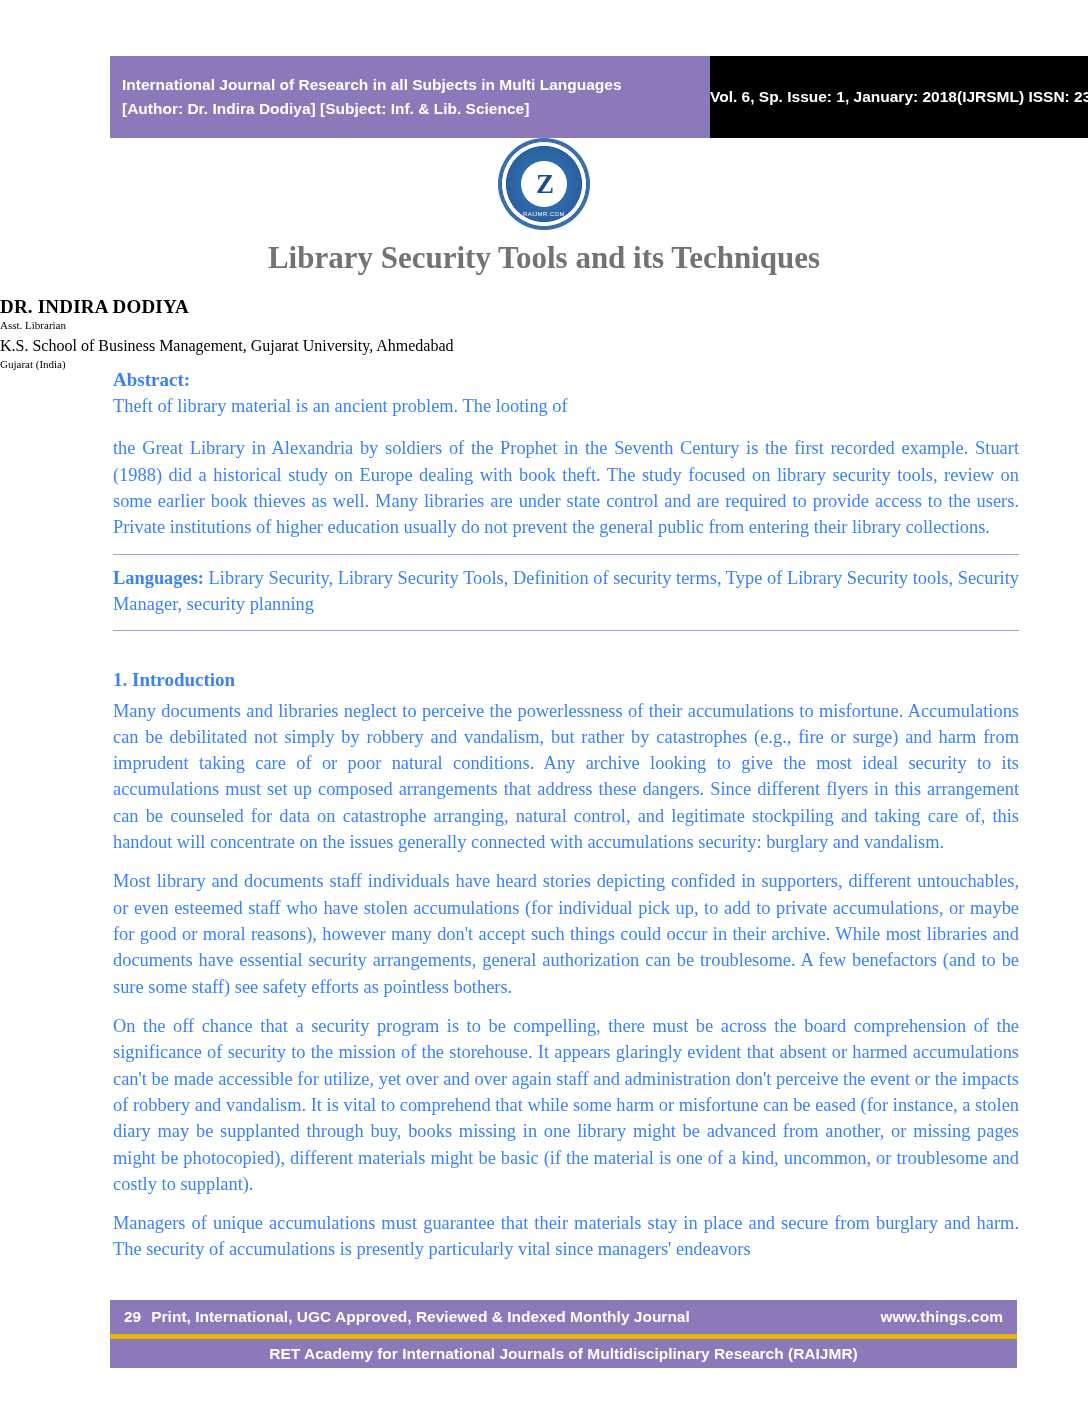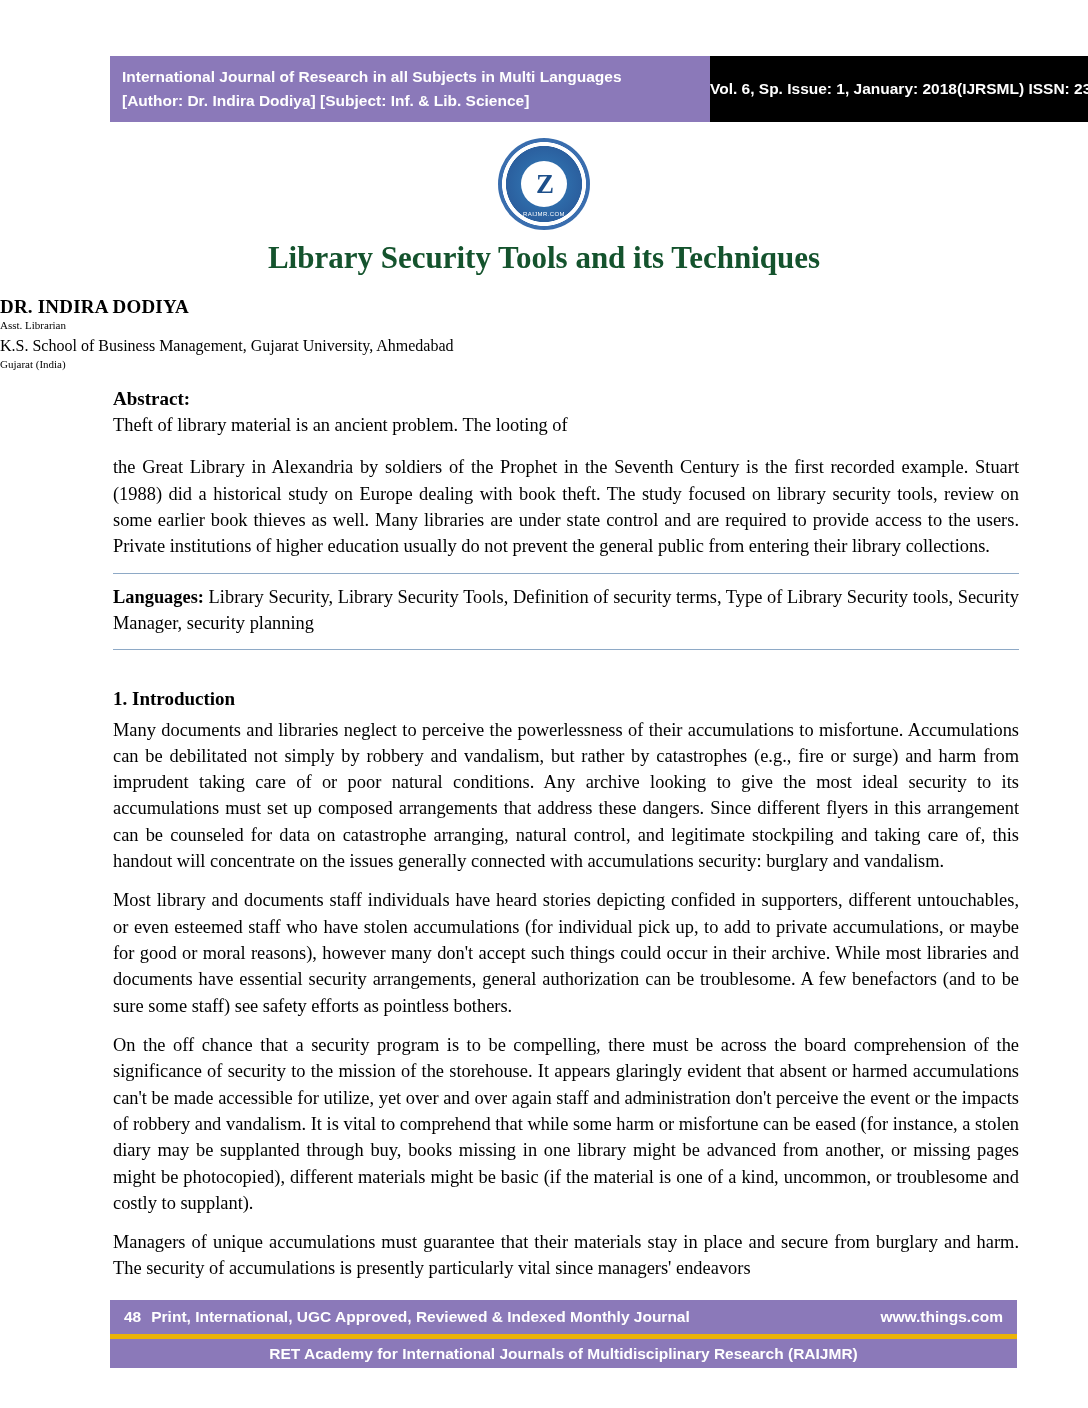--- a/index.html
+++ b/index.html
@@ -23,21 +23,21 @@
     left: 0; top: 0; right: 0; bottom: 0;
     background: #fff;
   }
 
   
   .header {
     position: absolute;
     left: 110px;
     top: 56px;
     width: 907px;
-    height: 66px;
+    height: 82px;
     display: flex;
   }
   .header-left {
     background: #8b79b9;
     flex: 0 0 600px;
     display: flex;
     flex-direction: column;
     justify-content: center;
     padding-left: 12px;
     box-sizing: border-box;
@@ -109,21 +109,21 @@
   
   .title {
     position: absolute;
     top: 240px;
     left: 0;
     width: 1088px;
     text-align: center;
     font-family: "Liberation Serif", serif;
     font-weight: bold;
     font-size: 31px;
-    color: #14532d;
+    color: #737373;
   }
   .byline {
     position: absolute;
     top: 296px;
     left: 0;
     width: 1088px;
     text-align: left;
     color: #000;
   }
   .byline .author {
@@ -138,25 +138,25 @@
     font-family: "Liberation Serif", serif;
     font-size: 11px;
     line-height: 1.45;
   }
   .byline .affil { font-size: 16px; }
 
   
   .content {
     position: absolute;
     left: 113px;
-    top: 385px;
+    top: 366px;
     width: 906px;
     font-size: 18.4px;
     line-height: 1.43;
-    color: #000000;
+    color: #3b82f6;
     text-align: justify;
   }
   .content p { margin: 0 0 13px 0; }
   .content p.tight { margin-bottom: 16px; }
   .lead-label { font-weight: bold; font-size: 19px; }
   .sec-head {
     font-family: "Liberation Serif", serif;
     font-weight: bold;
     font-size: 19px;
     margin: 9px 0 4px 0;
@@ -255,21 +255,21 @@
       <div class="sec-head">1. Introduction</div>
       <p>Many documents and libraries neglect to perceive the powerlessness of their accumulations to misfortune. Accumulations can be debilitated not simply by robbery and vandalism, but rather by catastrophes (e.g., fire or surge) and harm from imprudent taking care of or poor natural conditions. Any archive looking to give the most ideal security to its accumulations must set up composed arrangements that address these dangers. Since different flyers in this arrangement can be counseled for data on catastrophe arranging, natural control, and legitimate stockpiling and taking care of, this handout will concentrate on the issues generally connected with accumulations security: burglary and vandalism.</p>
       <p>Most library and documents staff individuals have heard stories depicting confided in supporters, different untouchables, or even esteemed staff who have stolen accumulations (for individual pick up, to add to private accumulations, or maybe for good or moral reasons), however many don't accept such things could occur in their archive. While most libraries and documents have essential security arrangements, general authorization can be troublesome. A few benefactors (and to be sure some staff) see safety efforts as pointless bothers.</p>
       <p>On the off chance that a security program is to be compelling, there must be across the board comprehension of the significance of security to the mission of the storehouse. It appears glaringly evident that absent or harmed accumulations can't be made accessible for utilize, yet over and over again staff and administration don't perceive the event or the impacts of robbery and vandalism. It is vital to comprehend that while some harm or misfortune can be eased (for instance, a stolen diary may be supplanted through buy, books missing in one library might be advanced from another, or missing pages might be photocopied), different materials might be basic (if the material is one of a kind, uncommon, or troublesome and costly to supplant).</p>
       <p>Managers of unique accumulations must guarantee that their materials stay in place and secure from burglary and harm. The security of accumulations is presently particularly vital since managers' endeavors</p>
     </div>
 
     <div class="footer">
       <div class="footer-row1">
         <div class="left-group">
-          <span class="pageno">48</span>
+          <span class="pageno">29</span>
           <span>Print, International, UGC Approved,  Reviewed &amp; Indexed Monthly Journal</span>
         </div>
         <a href="#">www.things.com</a>
       </div>
       <div class="footer-row2">
         <span>RET Academy for International Journals of Multidisciplinary Research (RAIJMR)</span>
       </div>
     </div>
 
   </div>

